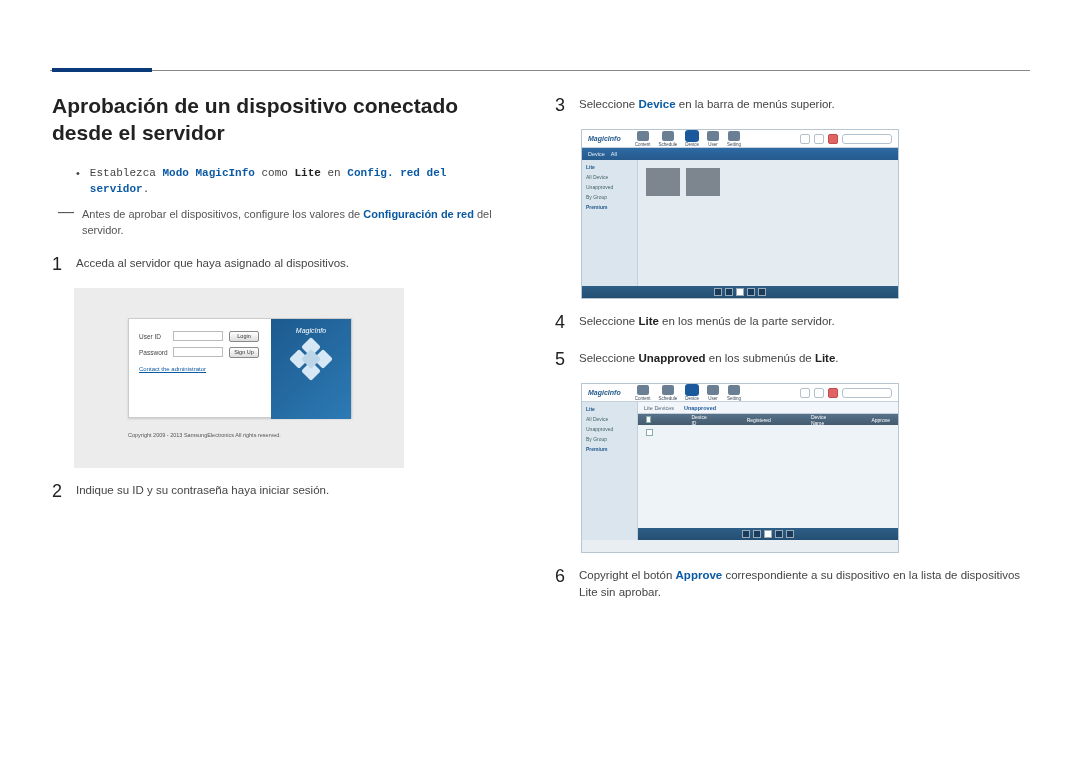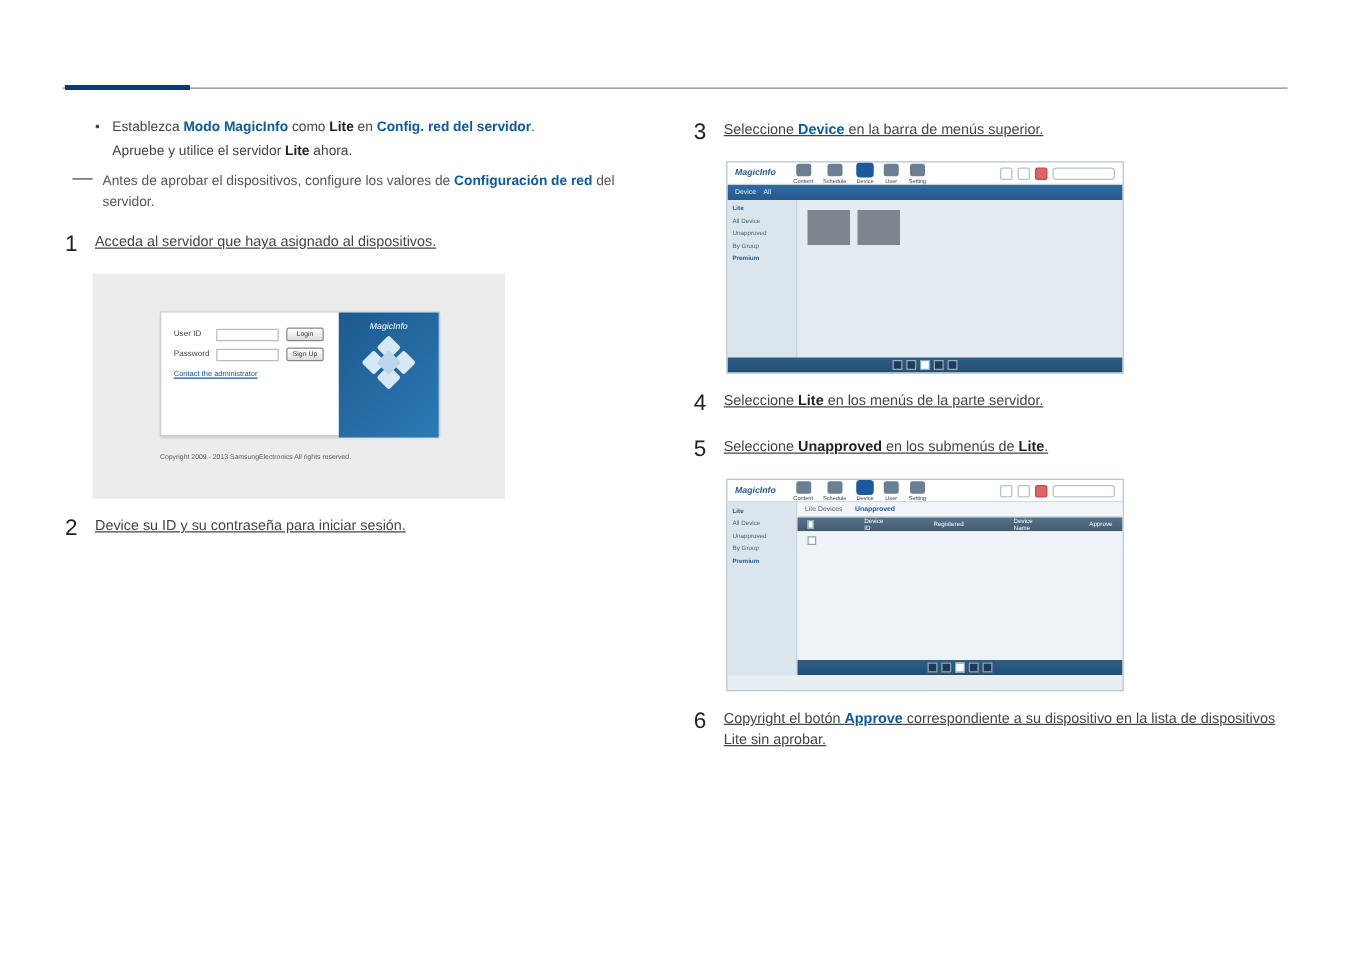--- a/index.html
+++ b/index.html
@@ -54,21 +54,21 @@
     color: #0b5aa4;
     margin-bottom: 10px;
   }
   .bullet-row {
     display: flex;
     font-size: 11px;
     line-height: 1.5;
     margin: 2px 0 2px 24px;
   }
   .bullet-row .dot { margin-right: 10px; color:#444;}
-  .bullet-row .txt { flex:1; color:#444; }
+  .bullet-row .txt { flex:1; color:#444;font-family:Liberation Mono, monospace; }
   .note-row {
     display:flex;
     font-size: 11px;
     line-height:1.5;
     margin: 8px 0 12px 6px;
     color:#555;
   }
   .note-row .dash{ margin-right:8px; font-size:16px; color:#555; line-height:1; position:relative; top:-2px;}
   .step-row {
     display:flex;
@@ -77,21 +77,21 @@
     margin: 10px 0;
     color:#444;
   }
   .step-num {
     font-size: 18px;
     font-weight: 400;
     color: #222;
     width: 24px;
     flex-shrink:0;
   }
-  .step-text { flex:1; padding-top:4px;text-decoration:underline; }
+  .step-text { flex:1; padding-top:4px; }
   b.blue { color:#0b5aa4; font-weight:700; }
   b.black { color:#222; font-weight:700; }
 
   
   .login-shot {
     width: 330px;
     height: 180px;
     background:#ececec;
     margin: 4px 0 10px 22px;
     position:relative;
@@ -195,31 +195,26 @@
   .app-shot.v2 .app-main{ background:#eef3f8; display:flex; flex-direction:column;}
   .app-shot.v2 .app-main .spacer{ flex:1;}
 </style>
 </head>
 <body>
 
 <div class="header-rule"></div>
 <div class="header-accent"></div>
 
 <div class="col-left">
+  <h1 class="page-title">Aprobación de un dispositivo conectado desde el servidor</h1>
 
   <div class="bullet-row">
     <span class="dot">•</span>
     <span class="txt">
       <span>Establezca </span><b class="blue">Modo MagicInfo</b><span> como </span><b class="black">Lite</b><span> en </span><b class="blue">Config. red del servidor</b><span>.</span>
-    </span>
-  </div>
-  <div class="bullet-row" style="margin-left:24px;">
-    <span class="dot" style="visibility:hidden">•</span>
-    <span class="txt">
-      <span>Apruebe y utilice el servidor </span><b class="black">Lite</b><span> ahora.</span>
     </span>
   </div>
 
   <div class="note-row">
     <span class="dash">―</span>
     <span>
       <span>Antes de aprobar el dispositivos, configure los valores de </span><b class="blue">Configuración de red</b><span> del servidor.</span>
     </span>
   </div>
 
@@ -253,21 +248,21 @@
           <span style="left:18px;top:24px"></span>
           <span style="left:18px;top:12px;background:#bcd6e8"></span>
         </div>
       </div>
     </div>
     <div class="copyright">Copyright 2009 - 2013 SamsungElectronics All rights reserved.</div>
   </div>
 
   <div class="step-row">
     <div class="step-num">2</div>
-    <div class="step-text">Device su ID y su contraseña para iniciar sesión.</div>
+    <div class="step-text">Indique su ID y su contraseña haya iniciar sesión.</div>
   </div>
 </div>
 
 <div class="col-right">
 
   <div class="step-row" style="margin-top:0">
     <div class="step-num">3</div>
     <div class="step-text">
       <span>Seleccione </span><b class="blue">Device</b><span> en la barra de menús superior.</span>
     </div>

